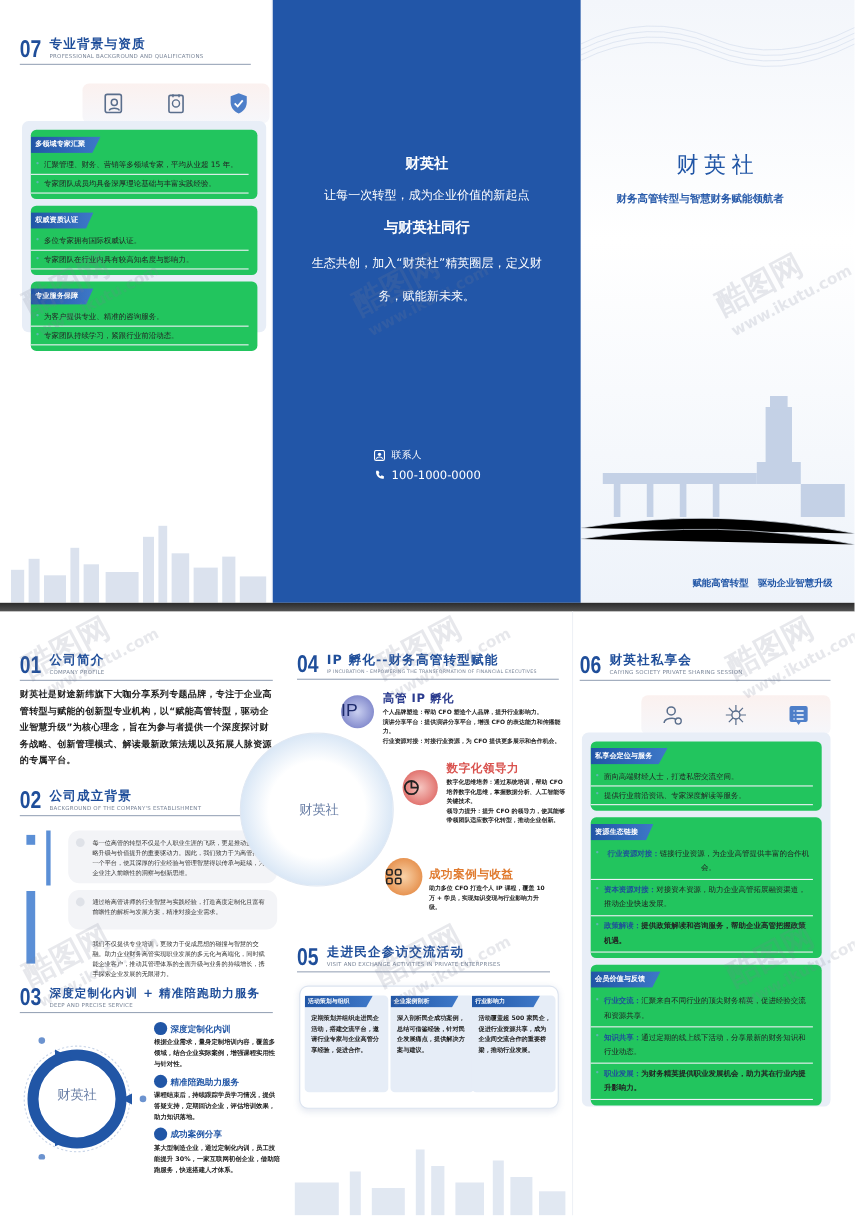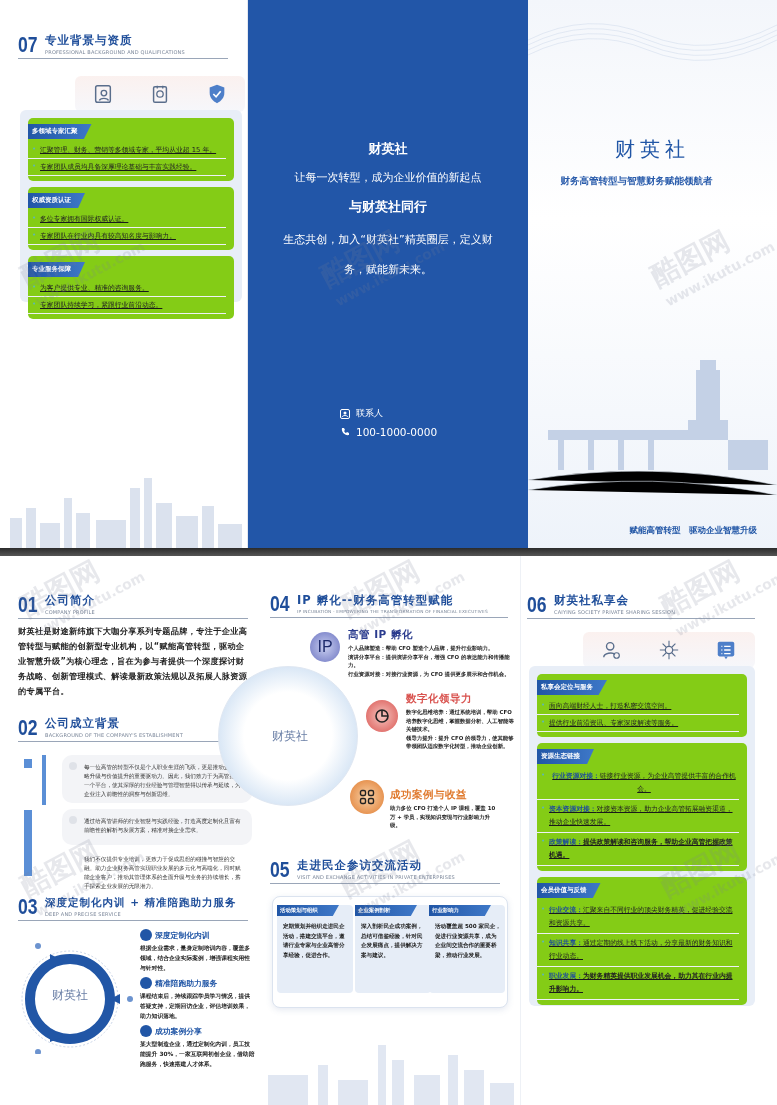--- a/index.html
+++ b/index.html
@@ -19,21 +19,21 @@
 
   .sec-head { position: absolute; display: flex; align-items: flex-end; gap: 5px; border-bottom: 1.5px solid #9aa6b8; padding-bottom: 3px; }
   .sec-num { font-family: "Liberation Sans", sans-serif; font-weight: bold; font-size: 22px; color: #1f4e9a; line-height: 20px; transform: scaleX(0.8); transform-origin: left bottom; width: 22px; }
   .sec-titles { display: flex; flex-direction: column; }
   .sec-title { font-size: 11.5px; font-weight: bold; color: #1f4e9a; letter-spacing: 1px; }
   .sec-sub { font-size: 5px; color: #7a8699; letter-spacing: 0.2px; margin-top: 1px; }
 
   .icon-tray { position: absolute; background: linear-gradient(#fbf1ef, #f6f7fb); border-radius: 6px; display: flex; justify-content: space-around; align-items: center; }
   .tray-icon { width: 22px; height: 22px; }
   .card-stack { position: absolute; background: #e8eef7; border-radius: 6px; padding: 8px 8px 8px 8px; }
-  .card { background: #84cc16; border-radius: 5px; margin-bottom: 6px; padding: 0 8px 5px 0; position: relative; text-decoration: underline; }
+  .card { background: #22c55e; border-radius: 5px; margin-bottom: 6px; padding: 0 8px 5px 0; position: relative; }
   .card-tag { display: inline-block; background: linear-gradient(90deg, #2156a6, #3e78c8); color: #fff; font-size: 6.5px; font-weight: bold; padding: 3px 14px 3px 4px; clip-path: polygon(0 0, 100% 0, 88% 100%, 0 100%); margin-bottom: 3px; }
   .card-line { font-size: 6.8px; color: #222; padding: 3px 0 3px 12px; border-bottom: 1px solid #eef1f6; position: relative; line-height: 10px; }
   .card-line::before { content: "•"; color: #5fb8b0; position: absolute; left: 4px; top: 2px; font-size: 7px; }
   .card-line .hl { color: #1f4e9a; font-weight: bold; }
   .card-line .strong { font-weight: bold; }
 
   .mid-text { position: absolute; width: 280px; text-align: center; color: #fff; }
   .skyline { position: absolute; bottom: 0; opacity: 0.5; }
 
   .watermark { position: absolute; color: rgba(120,130,150,0.18); font-size: 28px; font-weight: bold; transform: rotate(-28deg); pointer-events: none; white-space: nowrap; }
@@ -44,21 +44,21 @@
   .bg-dot { position: absolute; left: 7px; top: 7px; width: 8px; height: 8px; border-radius: 50%; background: #dfe2e8; }
   .bar { position: absolute; background: #5b8fd6; }
 
   .svc-title { font-size: 7.8px; font-weight: bold; color: #2156a6; display: flex; align-items: center; gap: 3px; }
   .svc-badge { width: 12px; height: 12px; border-radius: 50%; background: #2156a6; display: inline-block; }
   .svc-text { font-size: 5.8px; line-height: 10px; color: #222; font-weight: bold; margin: 2px 0 4px 0; }
 
   .ip-item { position: absolute; }
   .ip-title { font-size: 10.5px; font-weight: bold; letter-spacing: 0.5px; }
   .ip-text { font-size: 5.4px; line-height: 8.5px; color: #222; font-weight: bold; margin-top: 2px; }
-  .ip-circle { position: absolute; border-radius: 50%; display: flex; align-items: center; justify-content: center; }
+  .ip-circle { position: absolute; border-radius: 50%; display: flex; align-items: center; justify-content: flex-start; }
 
   .visit-box { position: absolute; background: #fff; border: 1px solid #dbe3ef; border-radius: 8px; box-shadow: 0 2px 6px rgba(80,110,160,0.15); }
   .visit-col { position: absolute; top: 8px; width: 76px; height: 88px; background: #e6edf7; border-radius: 4px; }
   .visit-tag { background: linear-gradient(90deg, #2156a6, #3e78c8); color: #fff; font-size: 5.4px; font-weight: bold; padding: 2px 6px 2px 3px; clip-path: polygon(0 0, 100% 0, 90% 100%, 0 100%); width: 62px; }
   .visit-text { font-size: 5.6px; line-height: 9.5px; padding: 6px 4px 0 6px; color: #222; font-weight: bold; }
 </style>
 </head>
 <body>
 
 <div class="sheet sheet-top">

